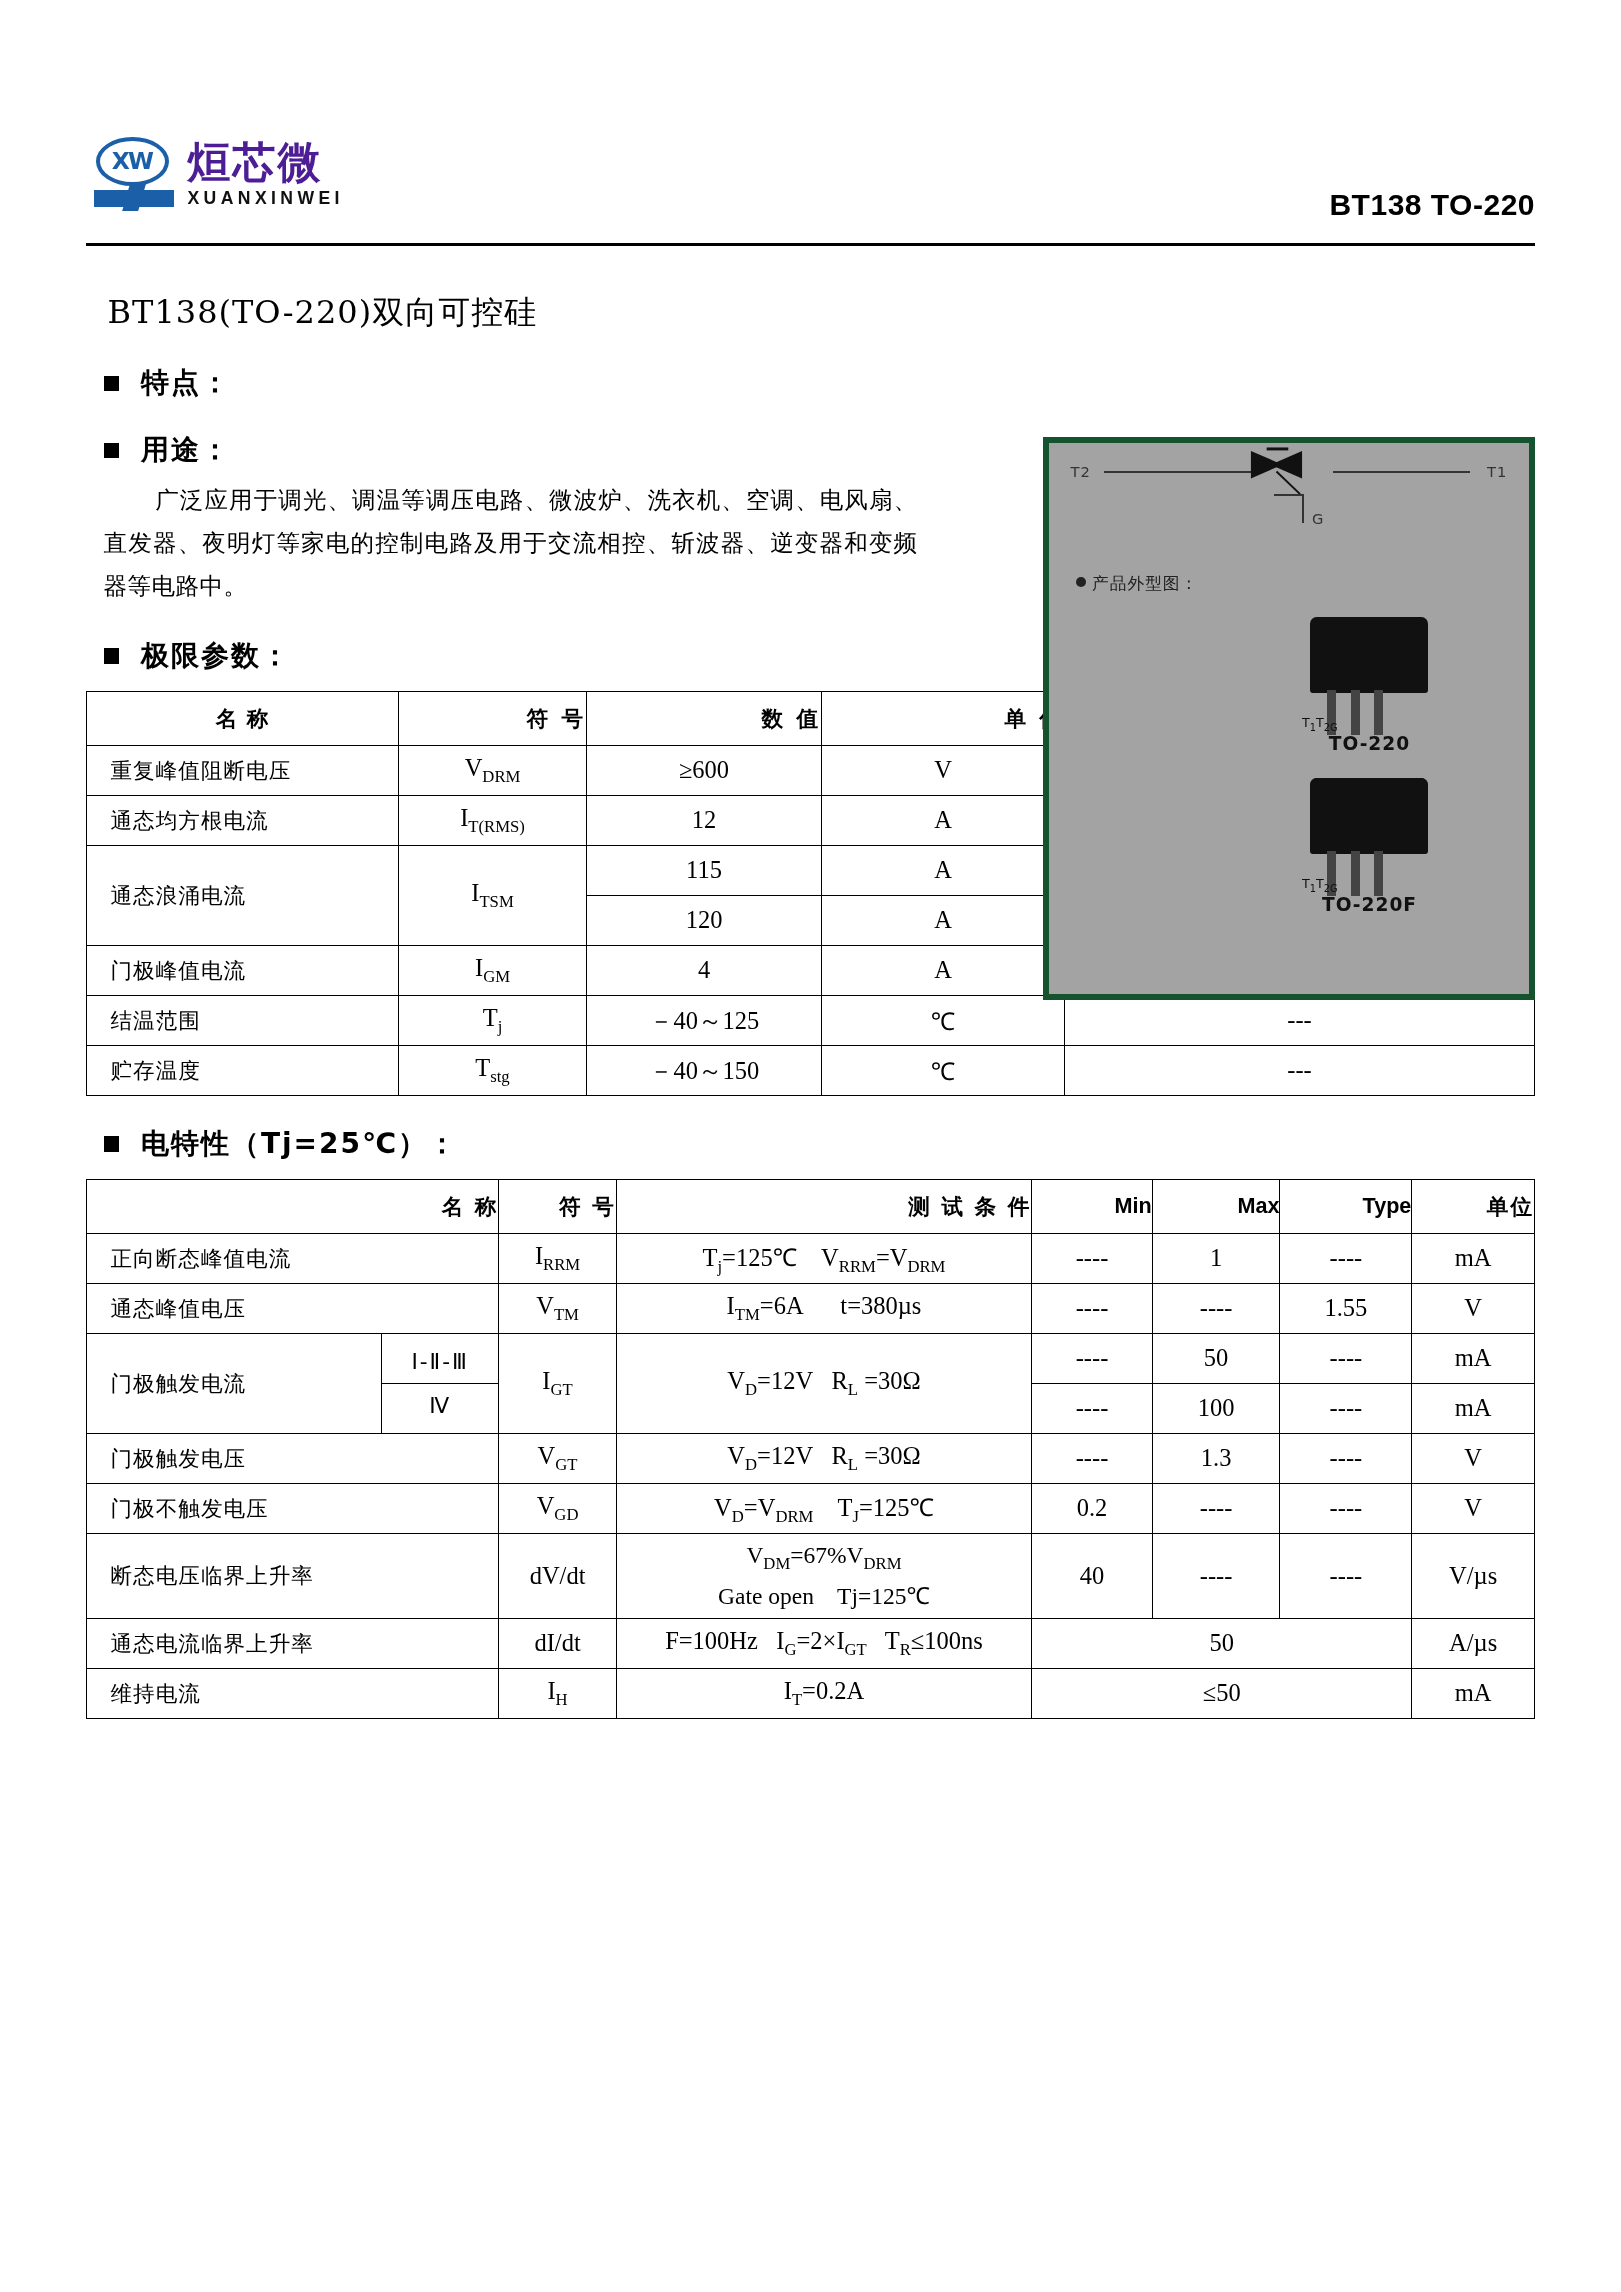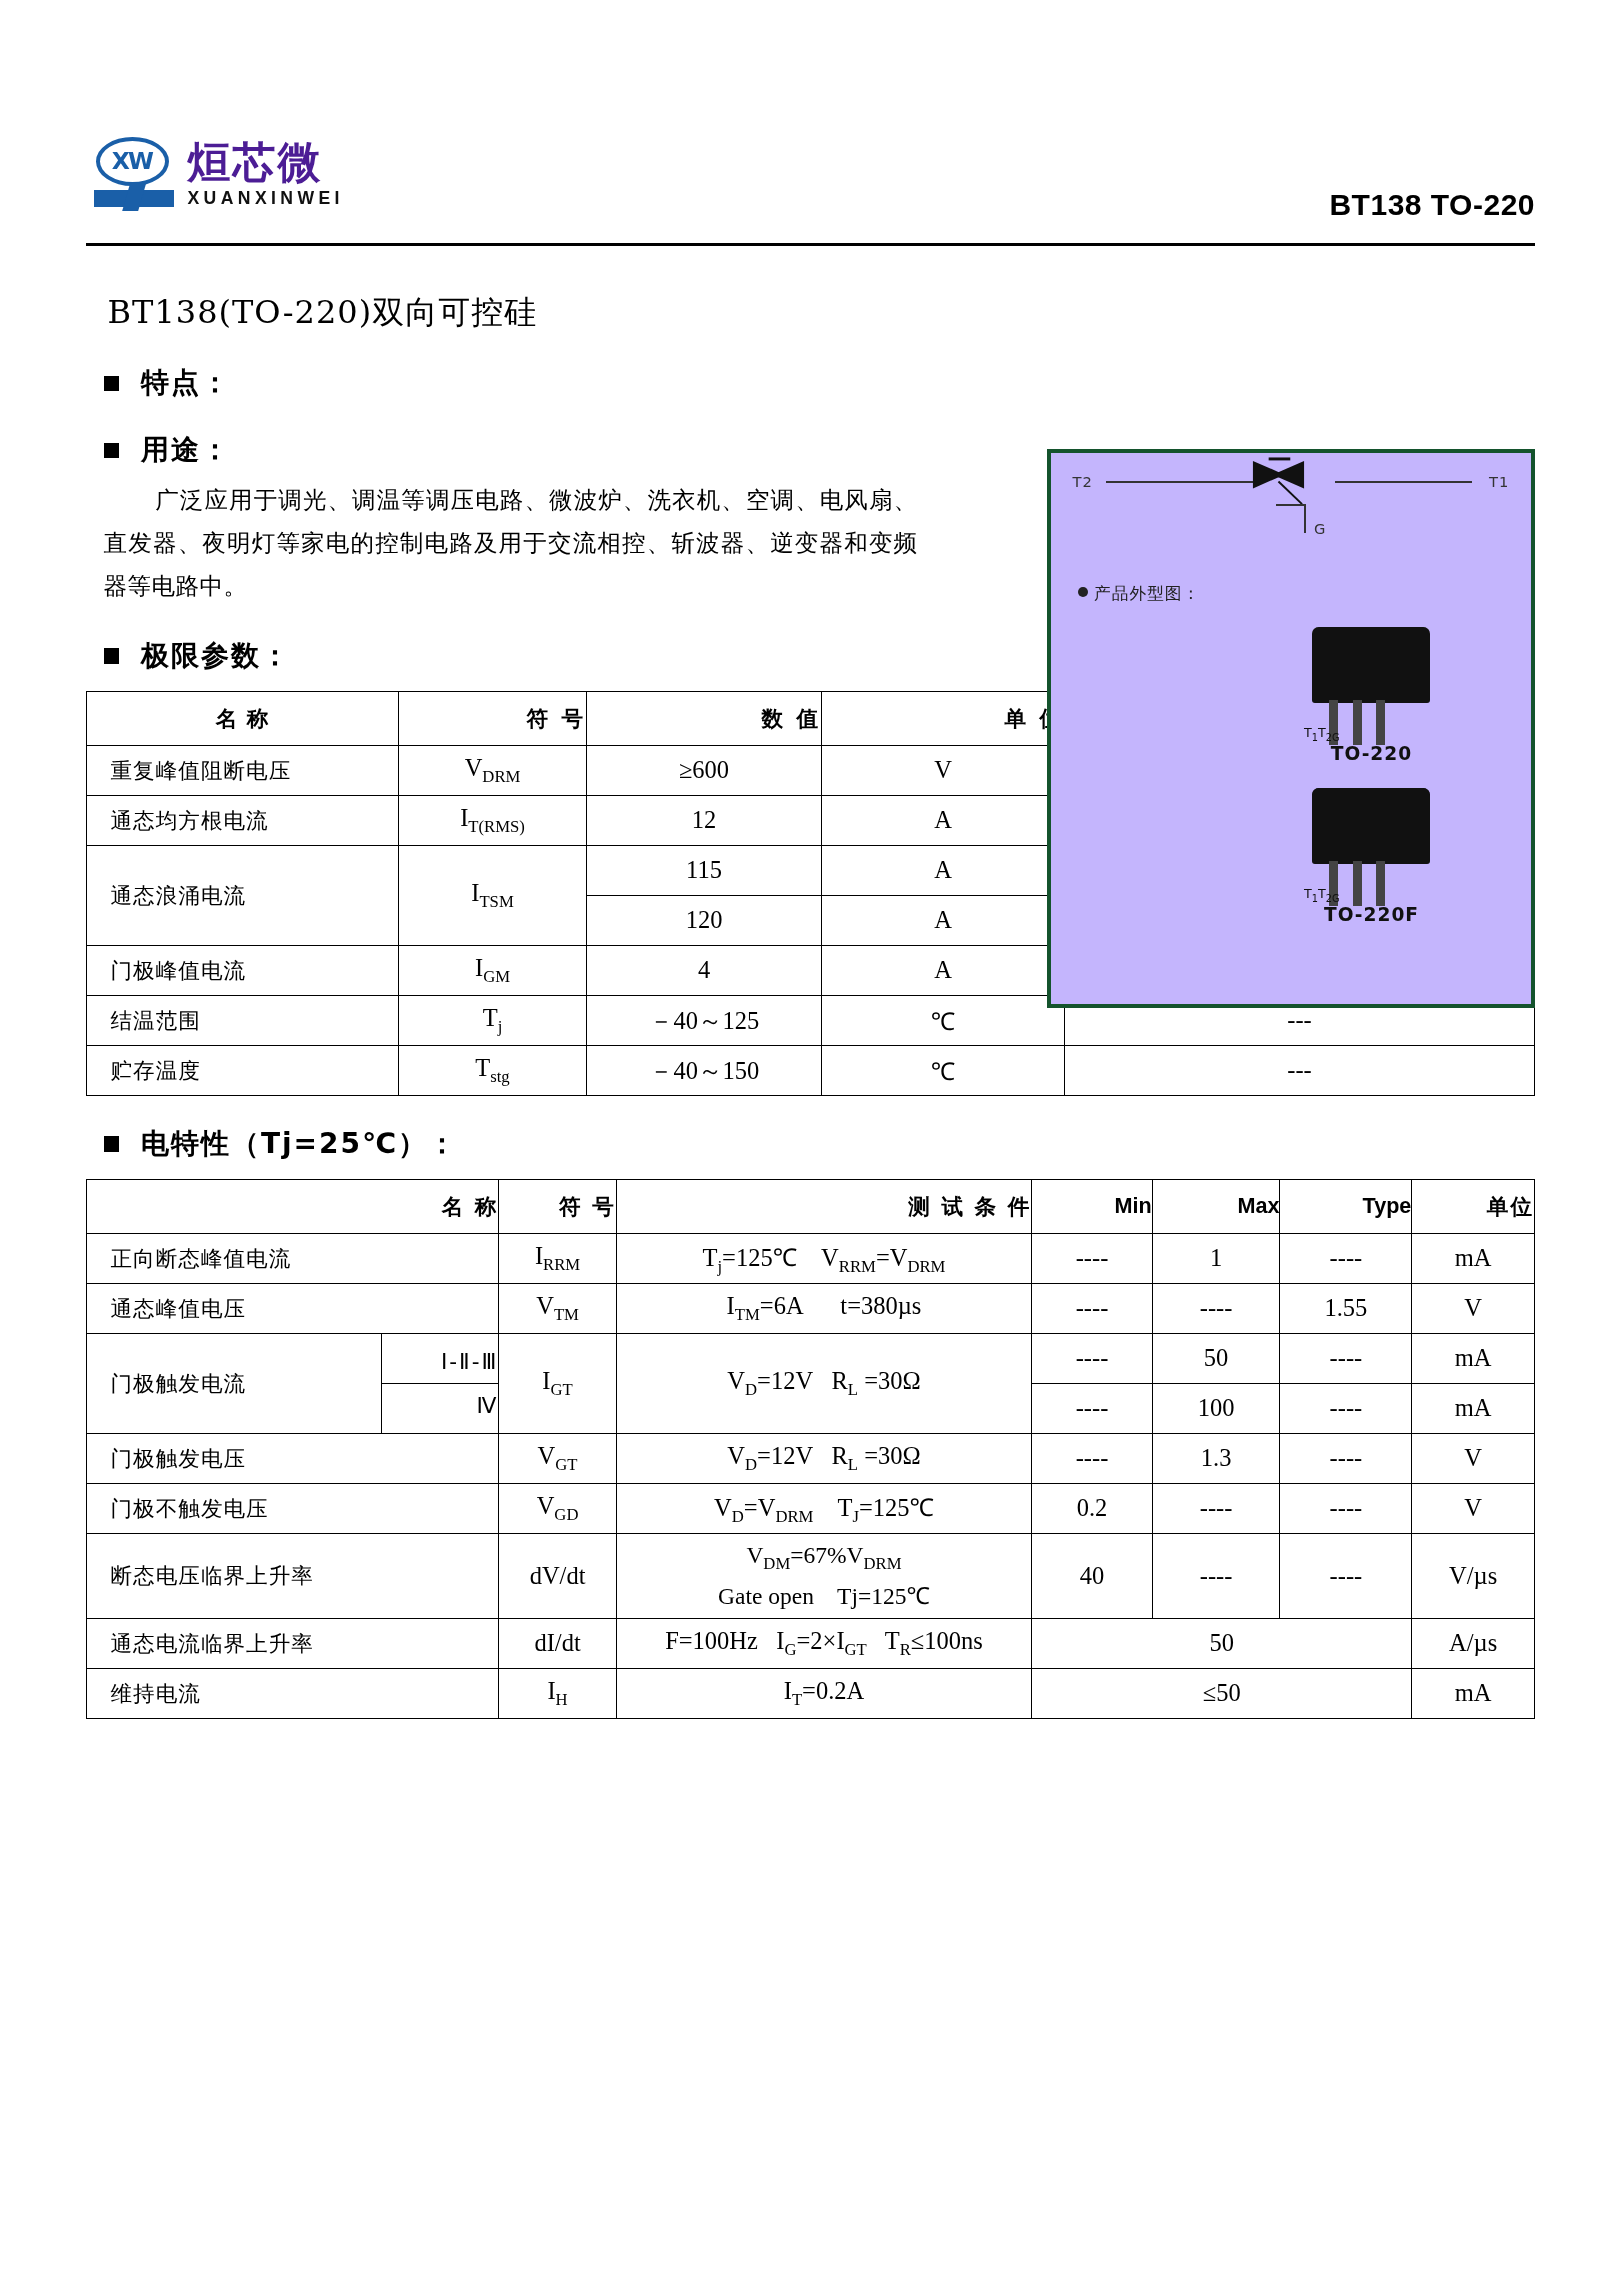--- a/index.html
+++ b/index.html
@@ -155,25 +155,25 @@
     letter-spacing: 0.5px;
     max-width: 814px;
     text-align: justify;
   }
   .para .indent { display: inline-block; width: 51px; }
 
   
   .pkg-box {
     position: absolute;
     right: 86px;
-    top: 312px;
+    top: 300px;
     width: 480px;
     height: 551px;
-    border: 4px solid #14532d;
-    background: #c4b5fd;
+    border: 6px solid #14532d;
+    background: #a3a3a3;
     overflow: hidden;
   }
   .sym-wrap {
     position: relative;
     height: 118px;
   }
   .sym-label {
     position: absolute;
     font-family: "DejaVu Sans", sans-serif;
     font-size: 14.7px;
@@ -320,21 +320,21 @@
     letter-spacing: 2px;
   }
   .ec-head th.lat {
     font-family: Liberation Sans, sans-serif;
     letter-spacing: 0;
     font-size: 21.6px;
   }
   .two-line { line-height: 32px; font-size: 23.5px; }
   .nowrap { white-space: nowrap; }
 
-  .sub-split { padding: 0 !important; text-align: right; }
+  .sub-split { padding: 0 !important; }
   .sub-split div {
     height: 43px;
     line-height: 43px;
     font-family: "DejaVu Sans", sans-serif;
     font-size: 21.6px;
     letter-spacing: 2px;
   }
   .sub-split div:first-child { border-bottom: 1px solid #000; }
 </style>
 </head>

